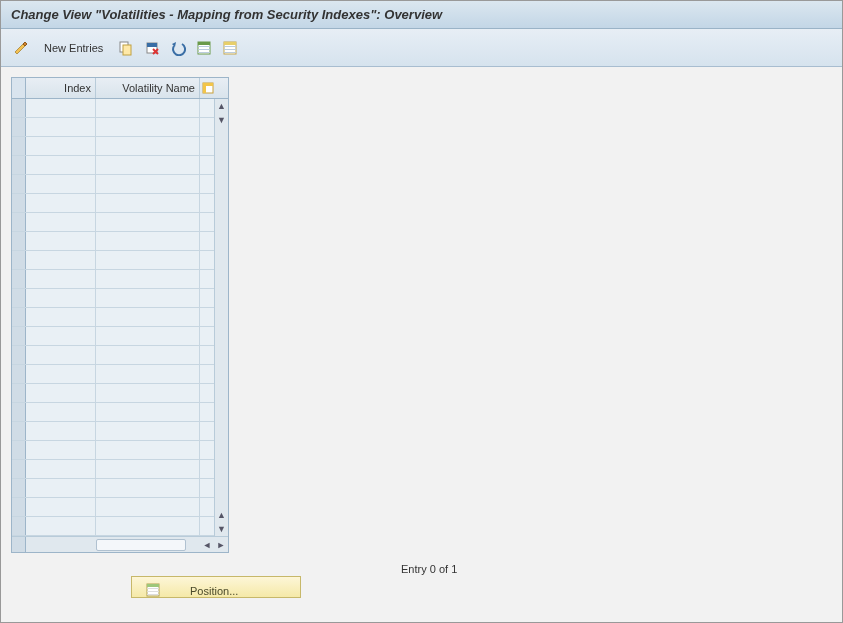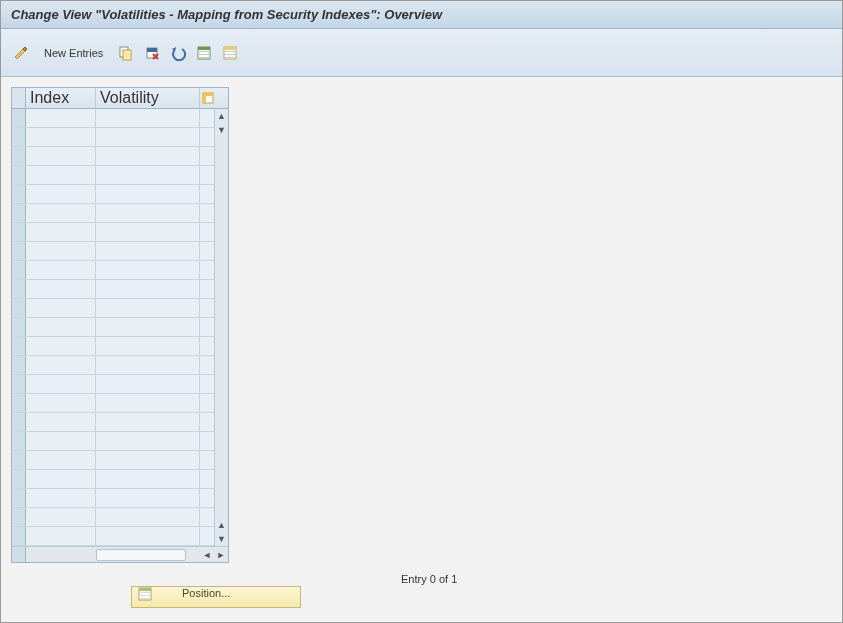--- a/index.html
+++ b/index.html
@@ -36,21 +36,21 @@
       pointer-events: none;
     }
     
     .toolbar {
       background: linear-gradient(#e7eef5, #d6e3ee);
       border-bottom: 1px solid #a8bdd0;
       padding: 4px 10px;
       display: flex;
       align-items: center;
       gap: 6px;
-      height: 48px;
+      height: 38px;
     }
     .tbtn {
       width: 20px;
       height: 20px;
       display: flex;
       align-items: center;
       justify-content: center;
       border: 1px solid transparent;
       border-radius: 2px;
       cursor: pointer;
@@ -87,22 +87,23 @@
       border-right: 1px solid #9db5c9;
       background: #d9e4ee;
       height: 20px;
     }
     .th {
       height: 20px;
       line-height: 20px;
       padding: 0 4px;
       border-right: 1px solid #b8cbd9;
       color: #333;
-      font-size: 16px;
+      font-size: 11px;
       background: linear-gradient(#e8eef4, #d9e4ec);
+      text-align: right;
     }
     .th-idx { width: 70px; }
     .th-vol { width: 104px; }
     .th-cfg {
       width: 16px;
       display: flex;
       align-items: center;
       justify-content: center;
       background: linear-gradient(#e8eef4, #d9e4ec);
       cursor: pointer;
@@ -179,22 +180,22 @@
       display: flex;
       align-items: center;
       gap: 100px;
     }
     .pos-btn {
       width: 170px;
       height: 22px;
       background: linear-gradient(#fdf6d7, #f5e9a8);
       border: 1px solid #c7b86a;
       display: flex;
-      align-items: flex-start;
-      padding: 0 6px;
+      align-items: flex-end;
+      padding: 0 14px;
       cursor: pointer;
       color: #4a4a2a;
       gap: 30px;
       margin-top: 36px;
     }
     .entry-txt { color: #333; }
     
     svg { display:block; }
   </style>
 </head>

